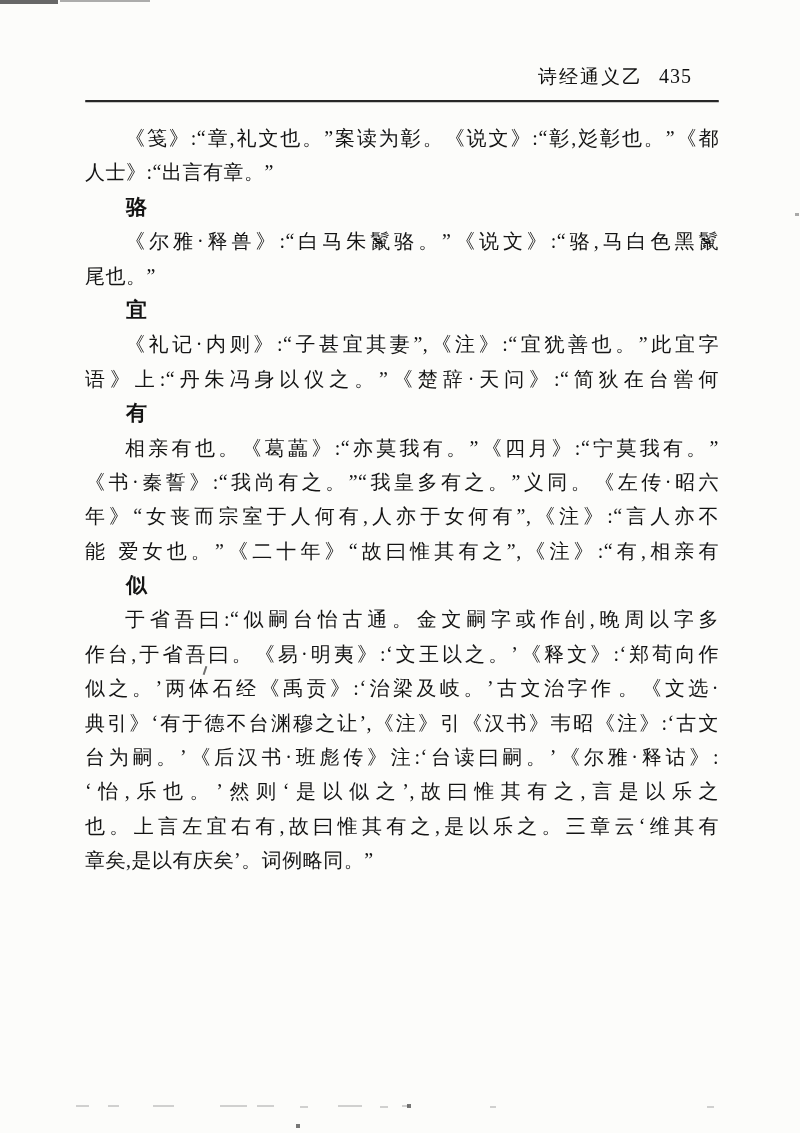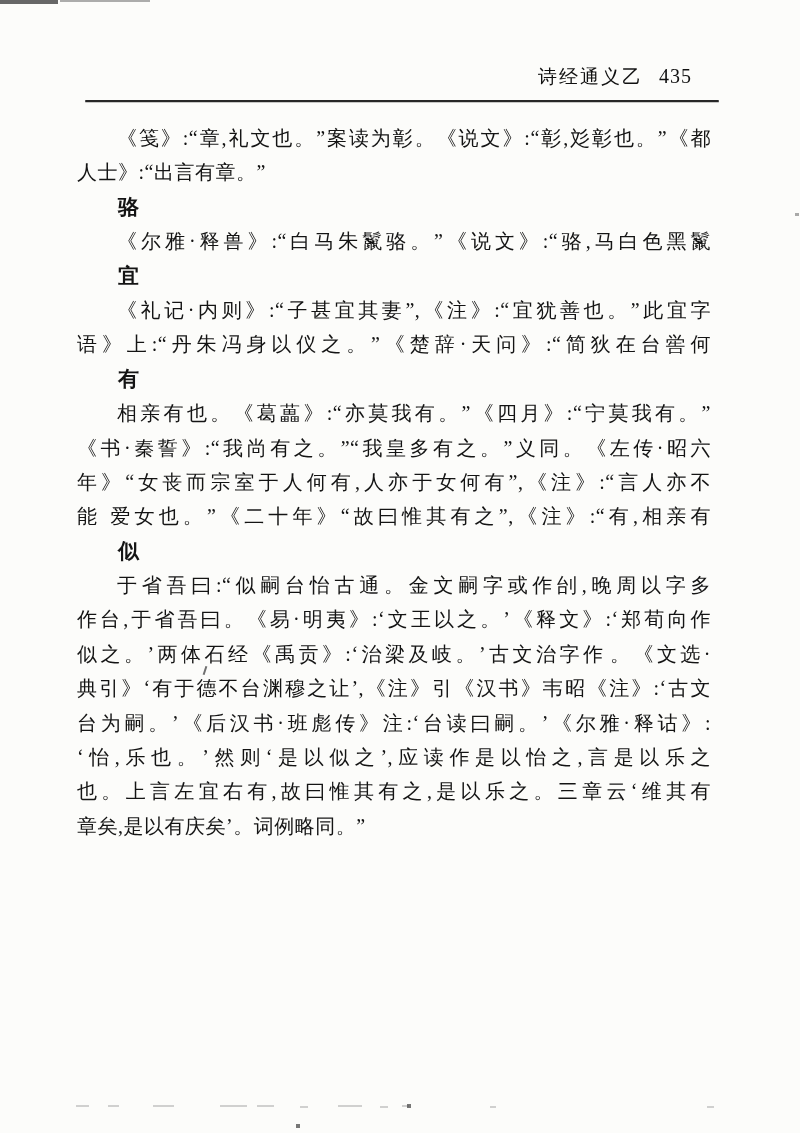--- a/index.html
+++ b/index.html
@@ -20,21 +20,21 @@
   .running-head .pageno{
     margin-left:16px;letter-spacing:1px;font-size:20px;
   }
   .head-rule{
     position:absolute;left:85px;top:100px;width:634px;height:2px;
     background:#272727;border-radius:1px;
     box-shadow:0 1px 0 rgba(40,40,40,.25);
   }
   
   .text-body{
-    position:absolute;left:77px;top:121px;width:634px;
+    position:absolute;left:85px;top:121px;width:634px;
   }
   .line{
     font-size:20px;line-height:34.4px;height:34.4px;
     white-space:nowrap;color:#141414;
     letter-spacing:0.5px;
   }
   .line.j{
     white-space:normal;
     text-align:justify;text-align-last:justify;
     text-justify:inter-character;
@@ -68,35 +68,36 @@
     <span>诗经通义乙</span><span class="pageno">435</span>
   </div>
 
   <div class="head-rule"></div>
 
   <div class="text-body">
       <div class="line indent j">《笺》:“章,礼文也。”案读为彰。《说文》:“彰,彣彰也。”《都</div>
       <div class="line">人士》:“出言有章。”</div>
       <div class="line head">骆</div>
       <div class="line indent j">《尔雅·释兽》:“白马朱鬣骆。”《说文》:“骆,马白色黑鬣</div>
+      <div class="line">尾也。”</div>
       <div class="line head">宜</div>
       <div class="line indent j">《礼记·内则》:“子甚宜其妻”,《注》:“宜犹善也。”此宜字</div>
       <div class="line j">语》上:“丹朱冯身以仪之。”《楚辞·天问》:“简狄在台喾何</div>
       <div class="line head">有</div>
       <div class="line indent j">相亲有也。《葛藟》:“亦莫我有。”《四月》:“宁莫我有。”</div>
       <div class="line j">《书·秦誓》:“我尚有之。”“我皇多有之。”义同。《左传·昭六</div>
       <div class="line j">年》“女丧而宗室于人何有,人亦于女何有”,《注》:“言人亦不</div>
       <div class="line j">能 爱女也。”《二十年》“故曰惟其有之”,《注》:“有,相亲有</div>
       <div class="line head">似</div>
       <div class="line indent j">于省吾曰:“似嗣台怡古通。金文嗣字或作刣,晚周以字多</div>
       <div class="line j">作台,于省吾曰。《易·明夷》:‘文王以之。’《释文》:‘郑荀向作</div>
       <div class="line j">似之。’两体石经《禹贡》:‘治梁及岐。’古文治字作𣳦。《文选·</div>
       <div class="line j">典引》‘有于德不台渊穆之让’,《注》引《汉书》韦昭《注》:‘古文</div>
       <div class="line j">台为嗣。’《后汉书·班彪传》注:‘台读曰嗣。’《尔雅·释诂》:</div>
-      <div class="line j">‘怡,乐也。’然则‘是以似之’,应读作是以怡之,言是以乐之</div>
+      <div class="line j">‘怡,乐也。’然则‘是以似之’,故曰惟其有之,言是以乐之</div>
       <div class="line j">也。上言左宜右有,故曰惟其有之,是以乐之。三章云‘维其有</div>
       <div class="line">章矣,是以有庆矣’。词例略同。”</div>
     </div>
 
   <div class="tick"></div>
   <div class="speck" style="left:795px;top:213px;width:4px;height:3px;opacity:.5;"></div>
 
   <div class="artifact dash" style="left:76px;top:1105px;width:13px;"></div>
   <div class="artifact dash" style="left:108px;top:1105px;width:11px;"></div>
   <div class="artifact dash" style="left:153px;top:1105px;width:21px;"></div>

